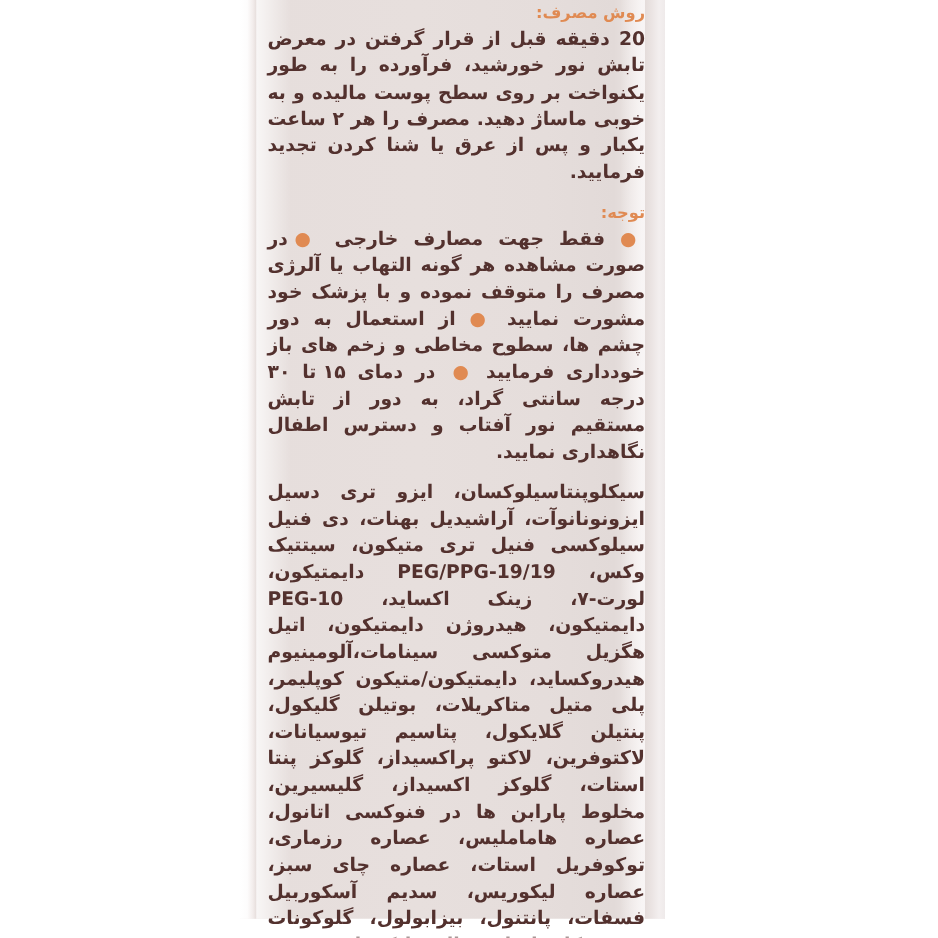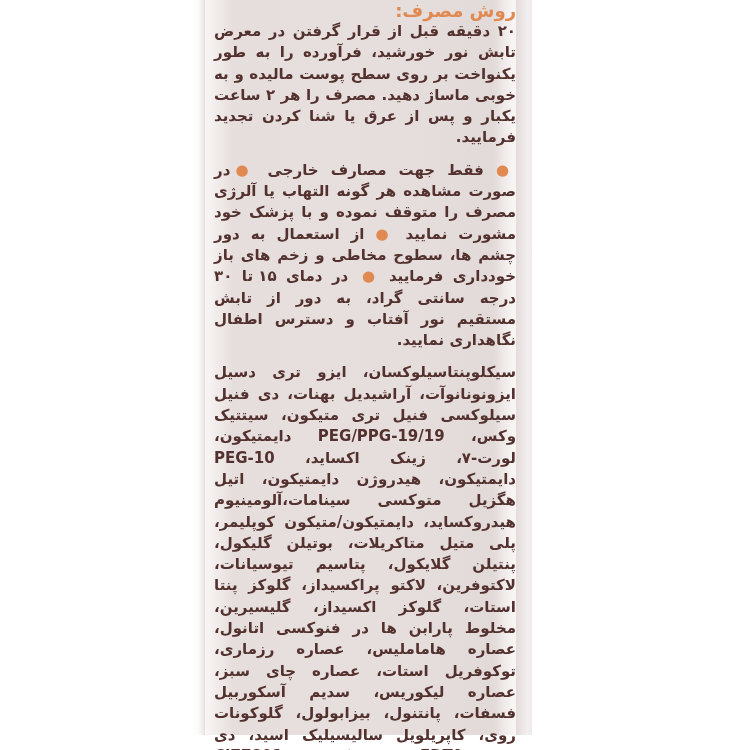--- a/index.html
+++ b/index.html
@@ -87,21 +87,21 @@
     direction: rtl;
     text-align: justify;
     text-align-last: justify;
   }
 
   .section { margin: 0; }
 
   .heading {
     display: block;
     color: #e08a52;
-    font-size: 18px;
+    font-size: 13px;
     font-weight: bold;
     line-height: 21px;
     text-align: right;
     text-align-last: right;
     margin: 0;
     padding: 0;
     letter-spacing: 0px;
   }
 
   .body-text {
@@ -134,26 +134,27 @@
 
   <div id="bottle">
 
     <div id="bottle-edge-left"></div>
     <div id="bottle-edge-right"></div>
 
     <div id="label-text">
 
       <div class="section">
         <span class="heading">روش مصرف:</span>
-        <span class="body-text last-right">۲۰ دقیقه قبل از قرار گرفتن در معرض تابش نور خورشید، فرآورده را به طور یکنواخت بر روی سطح پوست مالیده و به خوبی ماساژ دهید. مصرف را هر ۲ ساعت یکبار و پس از عرق یا شنا کردن تجدید فرمایید.</span>
+        <span class="body-text last-right">20 دقیقه قبل از قرار گرفتن در معرض تابش نور خورشید، فرآورده را به طور یکنواخت بر روی سطح پوست مالیده و به خوبی ماساژ دهید. مصرف را هر ۲ ساعت یکبار و پس از عرق یا شنا کردن تجدید فرمایید.</span>
       </div>
 
       <div class="gap-md"></div>
 
       <div class="section">
+        <span class="heading">توجه:</span>
         <span class="body-text last-right"><span class="bullet" style="color: rgb(224, 138, 82);">●</span> فقط جهت مصارف خارجی <span class="bullet" style="color: rgb(224, 138, 82);">●</span> در صورت مشاهده هر گونه التهاب یا آلرژی مصرف را متوقف نموده و با پزشک خود مشورت نمایید <span class="bullet" style="color: rgb(224, 138, 82);">●</span> از استعمال به دور چشم ها، سطوح مخاطی و زخم های باز خودداری فرمایید <span class="bullet" style="color: rgb(224, 138, 82);">●</span> در دمای ۱۵ تا ۳۰ درجه سانتی گراد، به دور از تابش مستقیم نور آفتاب و دسترس اطفال نگاهداری نمایید.</span>
       </div>
 
       <div class="gap-md"></div>
 
       <div class="section">
         <span class="body-text last-right">سیکلوپنتاسیلوکسان، ایزو تری دسیل ایزونونانوآت، آراشیدیل بهنات، دی فنیل سیلوکسی فنیل تری متیکون، سیتتیک وکس، PEG/PPG-19/19 دایمتیکون، لورت-۷، زینک اکساید، PEG-10 دایمتیکون، هیدروژن دایمتیکون، اتیل هگزیل متوکسی سینامات،آلومینیوم هیدروکساید، دایمتیکون/متیکون کوپلیمر، پلی متیل متاکریلات، بوتیلن گلیکول، پنتیلن گلایکول، پتاسیم تیوسیانات، لاکتوفرین، لاکتو پراکسیداز، گلوکز پنتا استات، گلوکز اکسیداز، گلیسیرین، مخلوط پارابن ها در فنوکسی اتانول، عصاره هاماملیس، عصاره رزماری، توکوفریل استات، عصاره چای سبز، عصاره لیکوریس، سدیم آسکوربیل فسفات، پانتنول، بیزابولول، گلوکونات روی، کاپریلویل سالیسیلیک اسید، دی سدیم EDTA، سدیم کلراید، CI77891، CI77492، CI77491، CI77499، اسانس، آب دیونیزه.</span>
       </div>
 
     </div>

